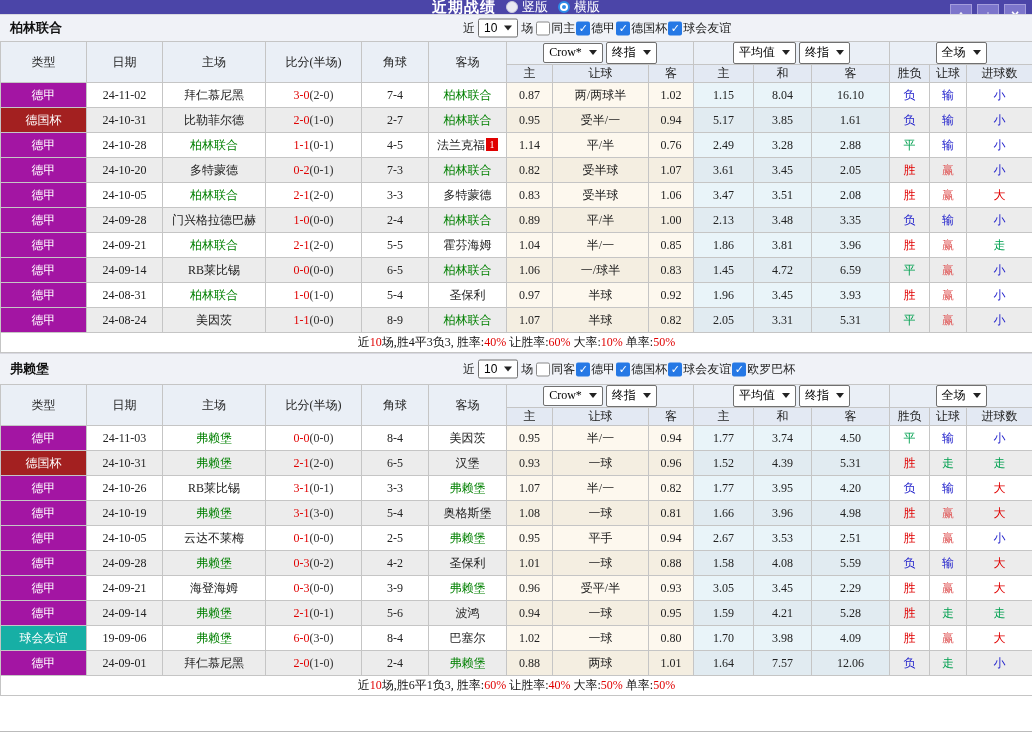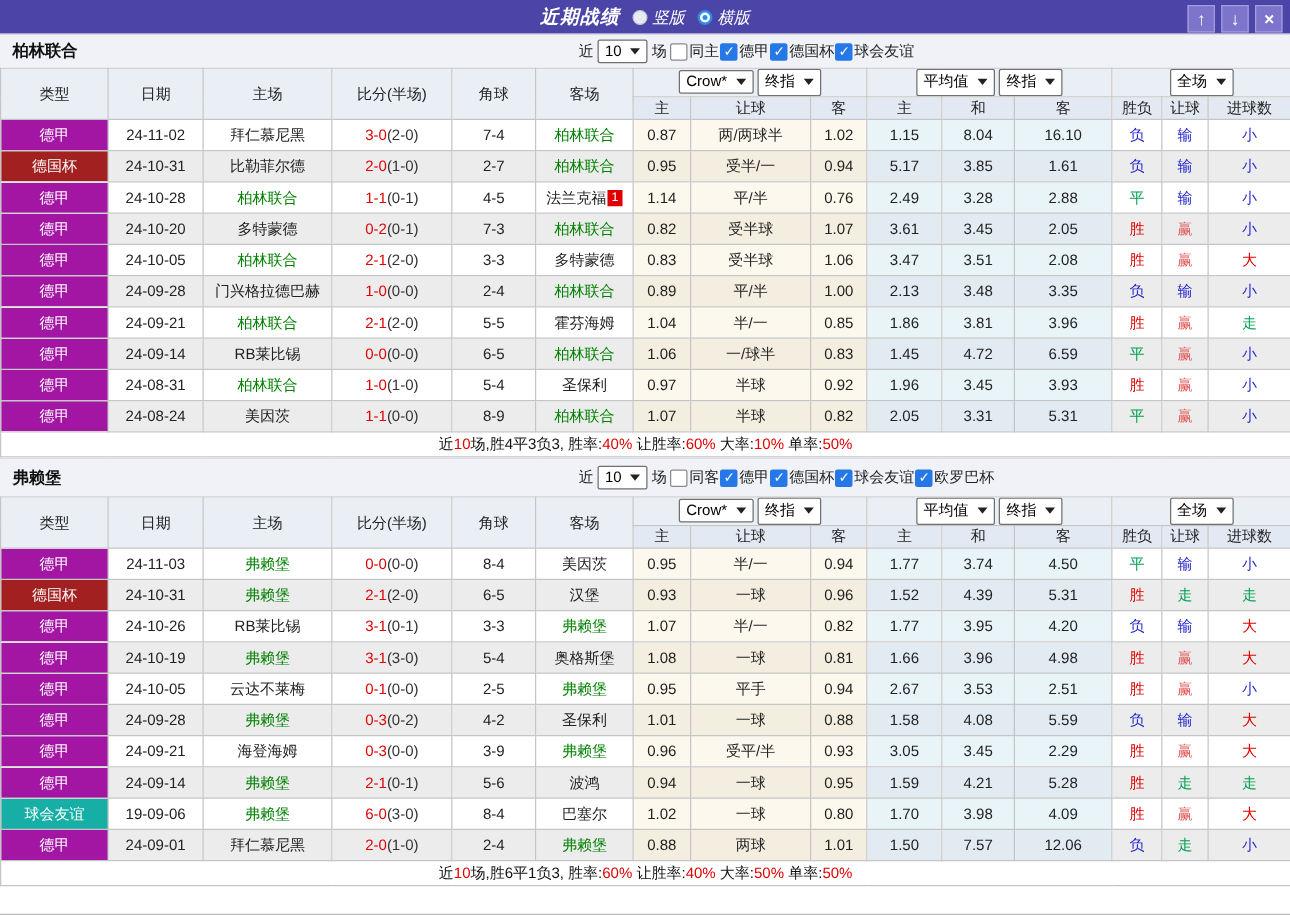--- a/index.html
+++ b/index.html
@@ -3,21 +3,21 @@
 <meta charset="utf-8">
 <style>
   * { margin:0; padding:0; box-sizing:border-box; }
   body { background:#fff; }
   .page {
     width:1032px; height:732px; background:#fff; overflow:hidden;
     font-family:"Liberation Sans","DejaVu Sans",sans-serif; font-size:12px; color:#222;
     border-bottom:1px solid #bbb;
   }
   
-  .titlebar { height:27px; background:#4B45A8; position:relative; display:flex; align-items:center; color:#fff;font-style:italic; }
+  .titlebar { height:14px; background:#4B45A8; position:relative; display:flex; align-items:center; color:#fff; }
   .tb-center { margin:0 auto; display:flex; align-items:center; gap:10px; }
   .tb-title { font-weight:bold; font-size:15px; letter-spacing:1px; }
   .tb-radio { display:inline-flex; align-items:center; gap:4px; font-size:13px; cursor:pointer; }
   .radio { width:12px; height:12px; border-radius:50%; display:inline-block; position:relative; }
   .radio.off { background:#E9E9F2; border:1px solid #c9c9dd; }
   .radio.on  { background:#fff; border:2px solid #2D8CE8; }
   .radio.on::after { content:""; position:absolute; left:2px; top:2px; width:4px; height:4px; border-radius:50%; background:#2D8CE8; }
   .tb-buttons { position:absolute; right:6px; top:4px; display:flex; gap:5px; }
   .tb-btn { width:22px; height:22px; background:#7C75CB; border:1px solid #A49DDC; color:#fff;
             display:flex; align-items:center; justify-content:center; font-size:14px; font-weight:bold; cursor:pointer; }
@@ -29,21 +29,21 @@
   .filters .gap { margin:0 3px; }
   .cb { width:14px; height:14px; display:inline-flex; align-items:center; justify-content:center; border-radius:2px; vertical-align:-2px; }
   .cb.off { background:#fff; border:1px solid #8a8a8a; }
   .cb.on  { background:#2578E5; color:#fff; font-size:11px; font-weight:bold; }
   .cb-label { display:inline-flex; align-items:center; gap:1px; cursor:pointer; margin-right:1px; }
   
   .sel { display:inline-flex; align-items:center; gap:7px; border:1px solid #707070; background:#fff;
          padding:1px 5px 2px 5px; border-radius:2px; cursor:pointer; color:#000; }
   .caret { width:0; height:0; border-left:4px solid transparent; border-right:4px solid transparent; border-top:5px solid #222; }
   
-  table { border-collapse:collapse; width:1032px; table-layout:fixed; text-align:center; font-size:12px; }
+  table { border-collapse:collapse; width:1032px; table-layout:fixed; text-align:center; font-size:12px;font-family:Liberation Serif, serif; }
   th, td { border:1px solid #C5C5C5; height:25px; overflow:hidden; white-space:nowrap; padding:0 1px; }
   thead th { background:#E3E9F3; font-weight:normal; color:#222; }
   thead tr.dd-row th { background:#EAEFF6; height:22px; }
   thead tr.sub-row th { height:17px; }
   tr.r-odd  .t-base  { background:#FFFFFF; }
   tr.r-even .t-base  { background:#ECECEC; }
   tr.r-odd  .t-cream { background:#FDF8EE; }
   tr.r-even .t-cream { background:#F4EEE1; }
   tr.r-odd  .t-blue  { background:#E9F4F9; }
   tr.r-even .t-blue  { background:#E1EBF1; }
@@ -588,21 +588,21 @@
             <tr class="r-even">
               <td class="t-league" style="background: rgb(163, 21, 163);">德甲</td>
               <td class="t-base">24-09-01</td>
               <td class="t-base"><span class="team-link">拜仁慕尼黑</span></td>
               <td class="t-base"><span class="score-main" style="color: rgb(224, 0, 0);">2-0</span><span class="score-half">(1-0)</span></td>
               <td class="t-base">2-4</td>
               <td class="t-base"><span class="team-link" style="color: rgb(0, 128, 0);">弗赖堡</span></td>
               <td class="t-cream">0.88</td>
               <td class="t-cream">两球</td>
               <td class="t-cream">1.01</td>
-              <td class="t-blue">1.50</td>
+              <td class="t-blue">1.64</td>
               <td class="t-blue">7.57</td>
               <td class="t-blue">12.06</td>
               <td class="t-base" style="color: rgb(34, 34, 204);">负</td>
               <td class="t-base" style="color: rgb(0, 160, 80);">走</td>
               <td class="t-base" style="color: rgb(34, 34, 204);">小</td>
             </tr>
           </tbody>
           <tfoot>
             <tr>
               <td class="summary" colspan="15"><span>近</span><span class="red">10</span><span>场,胜6平1负3, 胜率:</span><span class="red">60%</span><span> 让胜率:</span><span class="red">40%</span><span> 大率:</span><span class="red">50%</span><span> 单率:</span><span class="red">50%</span></td>

